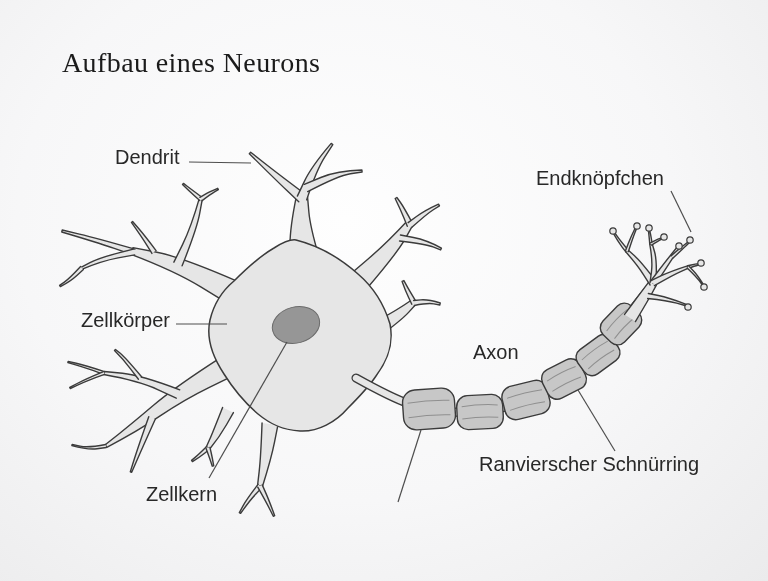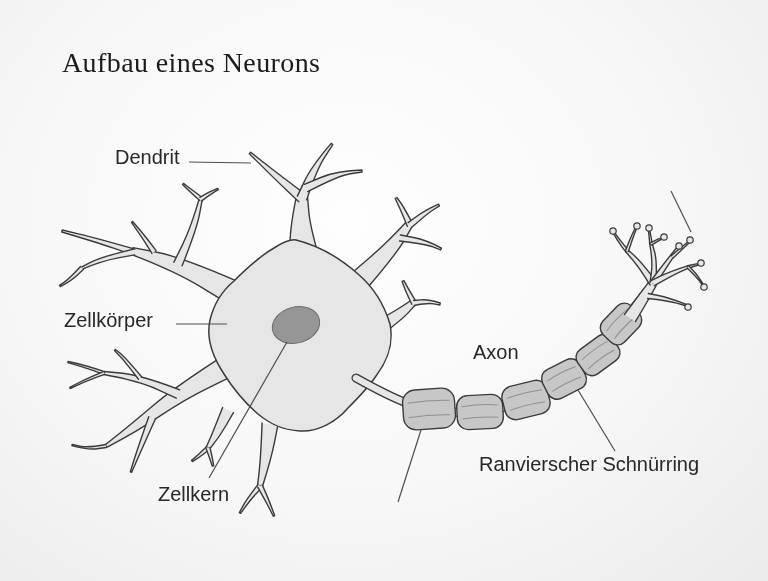--- a/index.html
+++ b/index.html
@@ -119,17 +119,18 @@
       <circle cx="688" cy="307" r="3.2" fill="#e6e6e6" stroke="#3b3b3b" stroke-width="1.2"></circle>
       <line x1="189" y1="162" x2="251" y2="163" stroke="#4e4e4e" stroke-width="1.2"></line>
       <line x1="671" y1="191" x2="691" y2="232" stroke="#4e4e4e" stroke-width="1.2"></line>
       <line x1="176" y1="324" x2="227" y2="324" stroke="#4e4e4e" stroke-width="1.2"></line>
       <line x1="209" y1="478" x2="287" y2="342" stroke="#4e4e4e" stroke-width="1.2"></line>
       <line x1="398" y1="502" x2="421" y2="430" stroke="#4e4e4e" stroke-width="1.2"></line>
       <line x1="615" y1="451" x2="578" y2="390" stroke="#4e4e4e" stroke-width="1.2"></line>
     </svg>
 
   <div class="label" style="left:115px;top:146px">Dendrit</div>
-  <div class="label" style="left:64px;top:309px">Zellkörper</div>
+  <div class="label" style="left:536px;top:167px">Endknöpfchen</div>
+  <div class="label" style="left:81px;top:309px">Zellkörper</div>
   <div class="label" style="left:473px;top:341px">Axon</div>
-  <div class="label" style="left:158px;top:483px">Zellkern</div>
+  <div class="label" style="left:146px;top:483px">Zellkern</div>
   <div class="label" style="left:479px;top:453px">Ranvierscher Schnürring</div>
 </div>
 
 </body></html>

